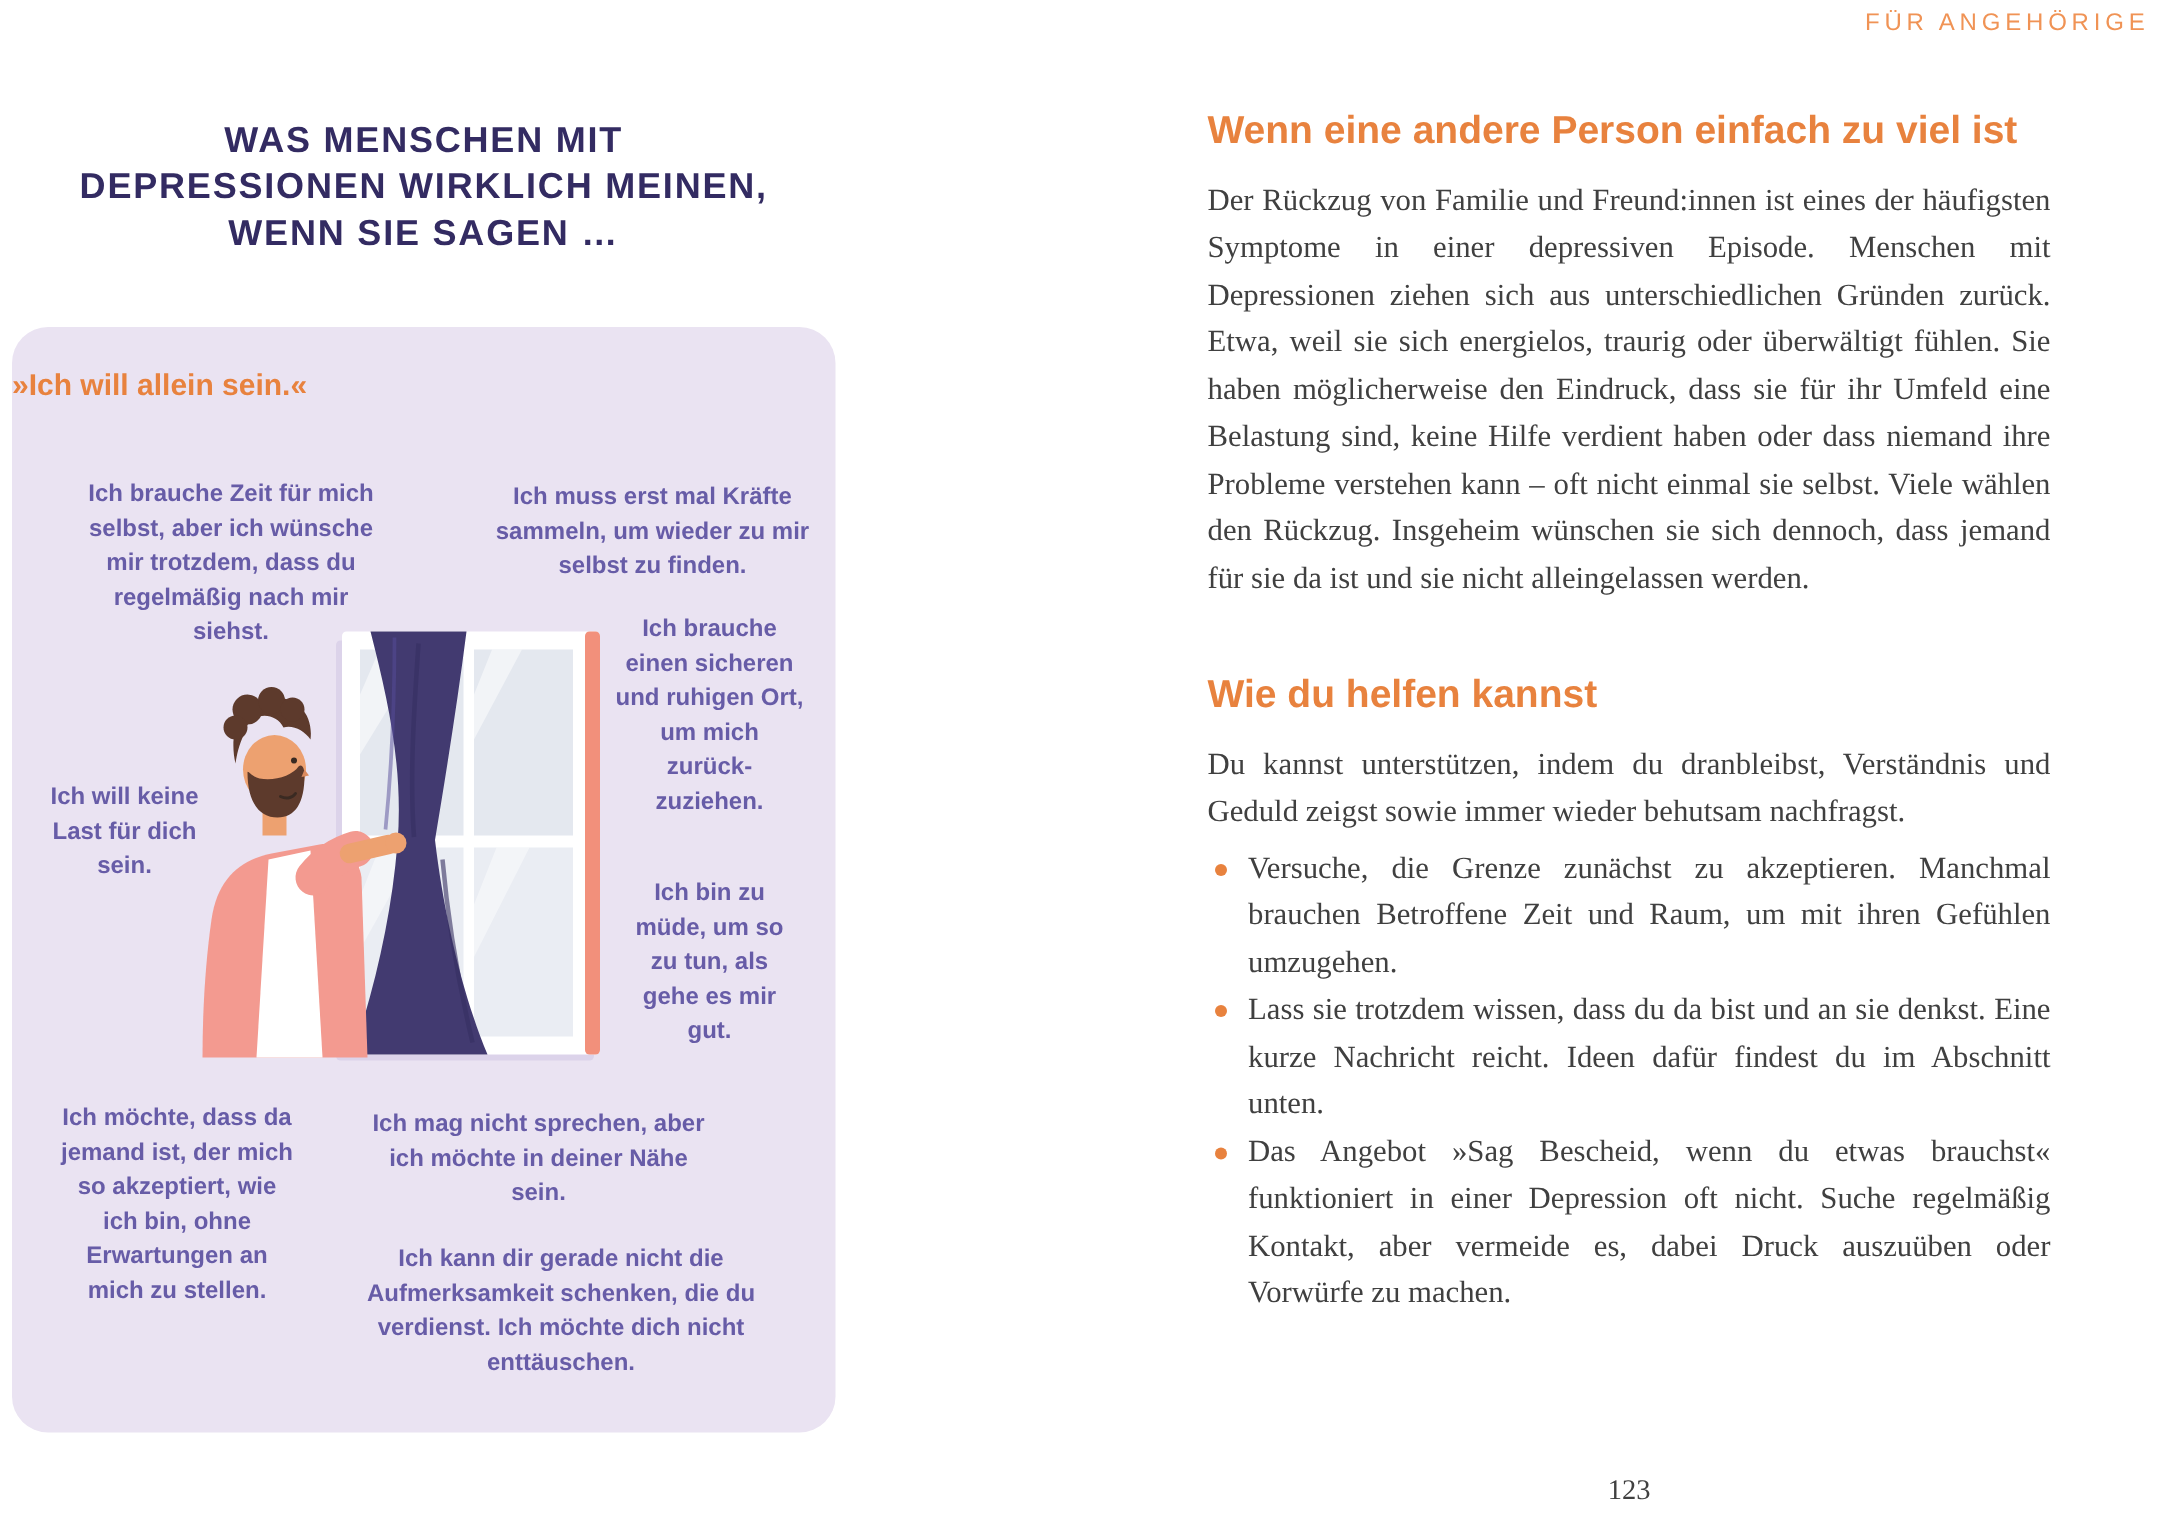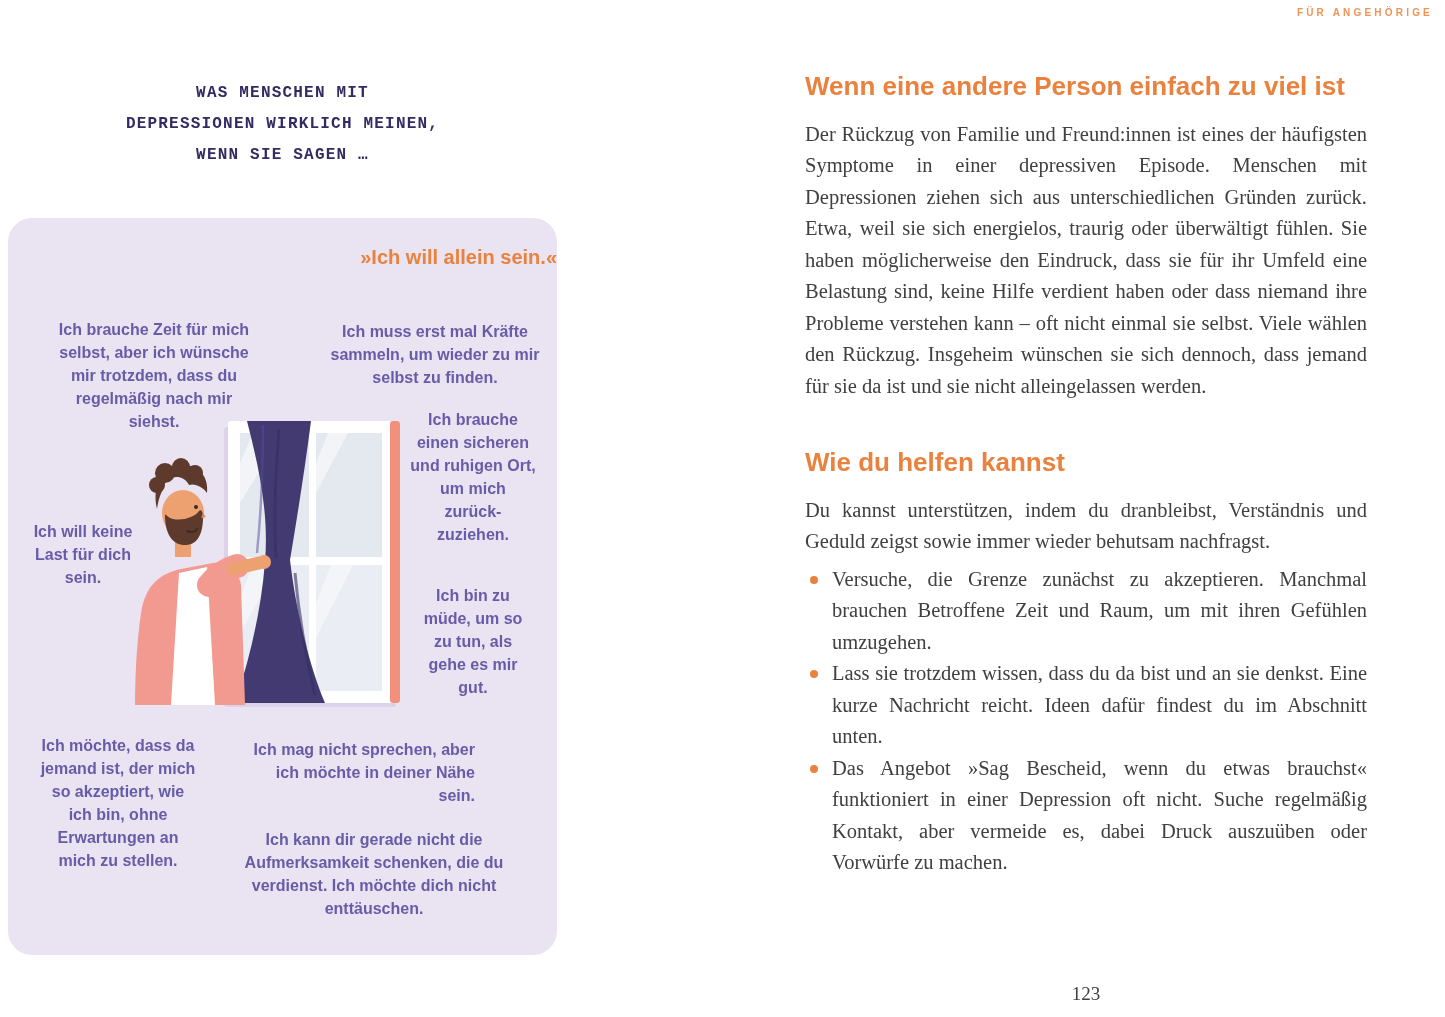--- a/index.html
+++ b/index.html
@@ -11,75 +11,75 @@
     height: 1017px;
     background: #ffffff;
     overflow: hidden;
   }
 
   .running-head {
     position: absolute;
     top: 7px;
     right: 12px;
     font-family: "Liberation Sans", sans-serif;
-    font-weight: 700;
-    font-size: 10px;
+    font-weight: 400;
+    font-size: 16px;
     letter-spacing: 3.2px;
     color: var(--running-head-orange, #F09355);
   }
 
   
   .left-page { position: absolute; left: 0; top: 0; width: 565px; height: 1017px; }
 
   .page-title {
     position: absolute;
     left: 15px; top: 78px; width: 535px;
     margin: 0;
     text-align: center;
-    font-family: Liberation Mono, monospace;
-    font-weight: 700;
-    font-size: 16px;
+    font-family: Liberation Sans, sans-serif;
+    font-weight: 700;
+    font-size: 24px;
     line-height: 31px;
     letter-spacing: 1.2px;
     color: var(--title-indigo, #332B62);
   }
   .title-line { display: block; }
 
   .quote-box {
     position: absolute;
     left: 8px; top: 218px;
     width: 549px; height: 737px;
     background: var(--box-bg, #EAE3F2);
     border-radius: 24px;
   }
   .quote-box-heading {
     position: absolute;
     top: 28px; left: 0; width: 100%;
-    text-align: right;
+    text-align: left;
     font-family: "Liberation Sans", sans-serif;
     font-weight: 700;
     font-size: 20px;
     color: var(--accent-orange, #E8823E);
   }
   .quote {
     position: absolute;
     font-family: "Liberation Sans", sans-serif;
     font-weight: 700;
     font-size: 16px;
     line-height: 23px;
     text-align: center;
     color: var(--quote-purple, #675CA7);
   }
   .q1 { left: 45px;  top: 100px; width: 202px; }
   .q2 { left: 290px; top: 102px; width: 222px; margin-left: 26px; }
   .q3 { left: 402px; top: 190px; width: 126px; }
   .q4 { left: 16px;  top: 302px; width: 118px; }
   .q5 { left: 406px; top: 366px; width: 118px; }
   .q6 { left: 30px;  top: 516px; width: 160px; }
-  .q7 { left: 235px; top: 520px; width: 232px; text-align: right; }
+  .q7 { left: 235px; top: 520px; width: 232px; }
   .q8 { left: 205px; top: 610px; width: 322px; }
 
   .illustration { position: absolute; left: 105px; top: 195px; width: 295px; height: 300px; }
 
   .page-number {
     position: absolute;
     bottom: 12px;
     left: 0;
     width: 100%;
     text-align: center;

